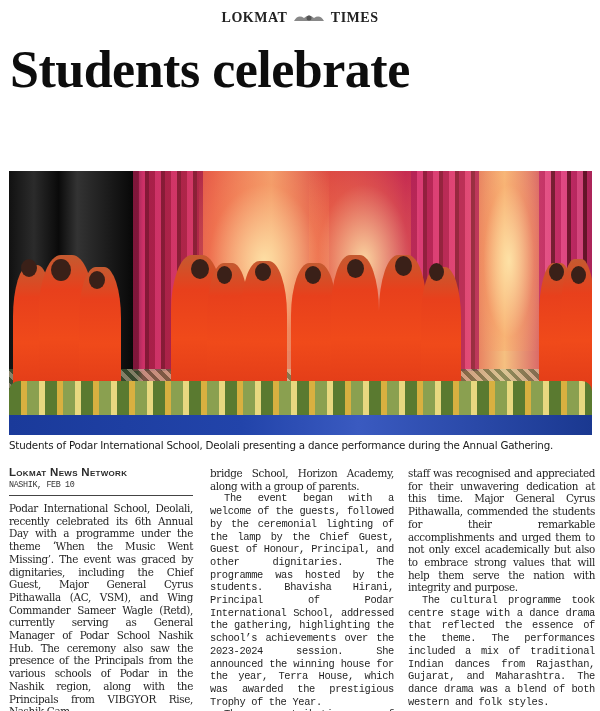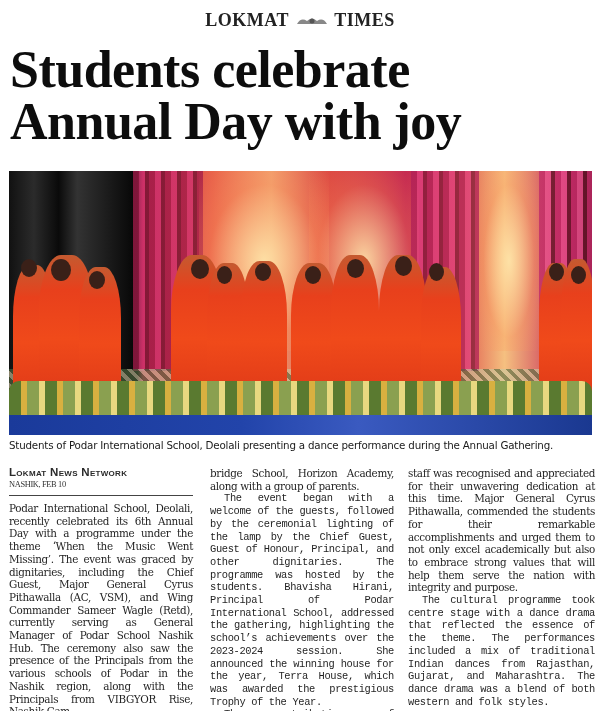--- a/index.html
+++ b/index.html
@@ -1,21 +1,21 @@
 <!DOCTYPE html>
 <html><head>
   <meta charset="utf-8">
   <style>
     * { margin: 0; padding: 0; box-sizing: border-box; }
     html, body { width: 600px; height: 711px; overflow: hidden; background: #ffffff; }
     body { font-family: "DejaVu Serif", serif; color: #1a1a1a; position: relative; }
 
     .masthead {
       position: absolute; top: 10px; left: 0; width: 600px; text-align: center;
-      font-family: "Liberation Serif", serif; font-weight: bold; font-size: 18px;
+      font-family: "Liberation Serif", serif; font-weight: bold; font-size: 14px;
       letter-spacing: 0.5px; color: #222;
     }
     .masthead .emblem { display: inline-block; width: 34px; height: 10px; vertical-align: middle;
       margin: 0 1px; position: relative; top: -1px; }
     .headline {
       position: absolute; left: 10px; top: 44px; width: 590px;
       font-family: "Liberation Serif", serif; font-weight: bold;
       font-size: 52px; line-height: 52px; color: #0d0d0d; letter-spacing: -0.5px;
     }
     .photo {
@@ -43,41 +43,40 @@
       font-family: "DejaVu Sans", sans-serif; font-size: 10.3px; color: #1a1a1a; letter-spacing: -0.2px;
     }
 
     .col { position: absolute; top: 466px; font-family: "DejaVu Serif", serif; font-size: 10.4px;
       line-height: 12.7px; text-align: justify; hyphens: manual; color: #1f1f1f; letter-spacing: -0.35px; }
     .col1 { left: 9px; width: 184px; }
     .col2 { left: 210px; width: 184px; top: 467px; }
     .col3 { left: 408px; width: 187px; top: 467px; }
     .byline-name { font-family: Liberation Sans, sans-serif; font-weight: bold; font-size: 11.5px;
       font-variant: small-caps; letter-spacing: 0.3px; color: #2a2a2a; line-height: 13px; }
-    .byline-place { font-family: Liberation Serif, serif; font-size: 8.4px; color: #333;
+    .byline-place { font-family: Liberation Mono, monospace; font-size: 8.4px; color: #333;
       line-height: 12px; margin-bottom: 4px; }
     .byline-rule { border-top: 1.5px solid #444; margin-bottom: 6px; }
     .col p { margin: 0; }
     .col p.indent { text-indent: 14px; font-family: Liberation Mono, monospace; }
   </style>
 </head>
 <body>
 
 <div class="masthead">
   <span>LOKMAT</span>
   <svg class="emblem" viewBox="0 0 34 10">
     <path d="M2 8 Q6 1 12 5 Q17 0 22 5 Q28 1 32 8 Z" fill="#888"></path>
     <circle cx="17" cy="5" r="2.5" fill="#555"></circle>
   </svg>
   <span>TIMES</span>
 </div>
 
 <h1 class="headline">
   <div>Students celebrate</div>
-  <div>Annual Day with joy</div>
 </h1>
 
 <div class="photo">
   <div class="left-dark"></div>
   <div class="curtain" style="left:124px;width:70px;background:repeating-linear-gradient(90deg,#a01848 0 6px,#d03070 6px 12px,#701030 12px 16px);"></div>
   <div class="glow" style="left:190px;width:130px;"></div>
   <div class="glow" style="left:300px;width:110px;"></div>
   <div class="curtain" style="left:402px;width:68px;background:repeating-linear-gradient(90deg,#b02058 0 6px,#e04080 6px 12px,#801838 12px 16px);"></div>
   <div class="glow" style="left:470px;width:60px;"></div>
   <div class="curtain" style="left:530px;width:53px;background:repeating-linear-gradient(90deg,#c02868 0 6px,#e85090 6px 12px,#5a1024 12px 16px);"></div>

